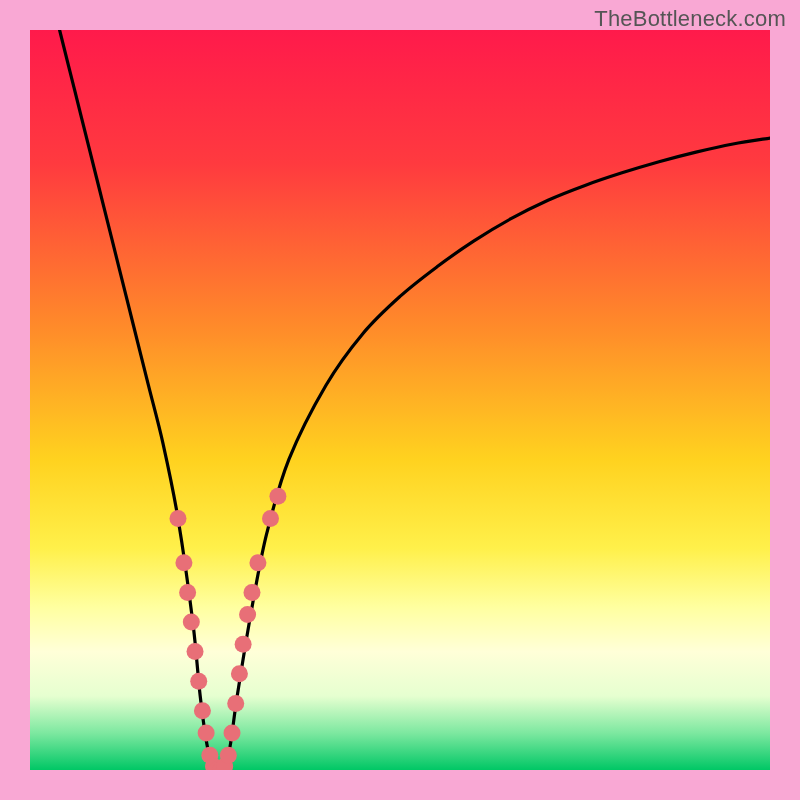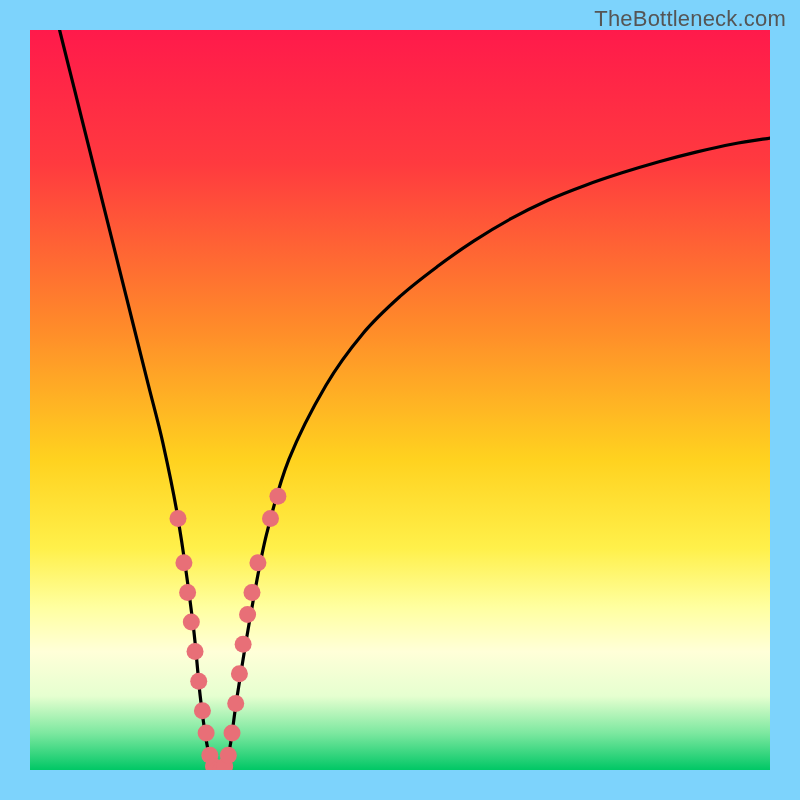--- a/index.html
+++ b/index.html
@@ -7,21 +7,21 @@
     padding: 0;
     width: 800px;
     height: 800px;
     overflow: hidden;
     background: #000;
     font-family: Arial, Helvetica, sans-serif;
   }
   .frame {
     position: absolute;
     inset: 0;
-    background: #7dd3fc;
+    background: #f9a8d4;
   }
   .plot-area {
     position: absolute;
     left: 30px;
     top: 30px;
     width: 740px;
     height: 740px;
     overflow: hidden;
   }
   .gradient-bg {

